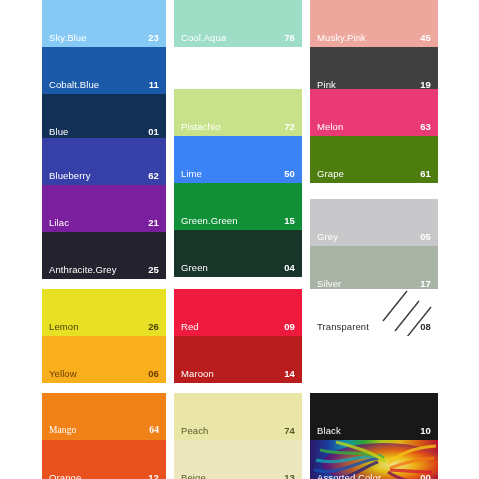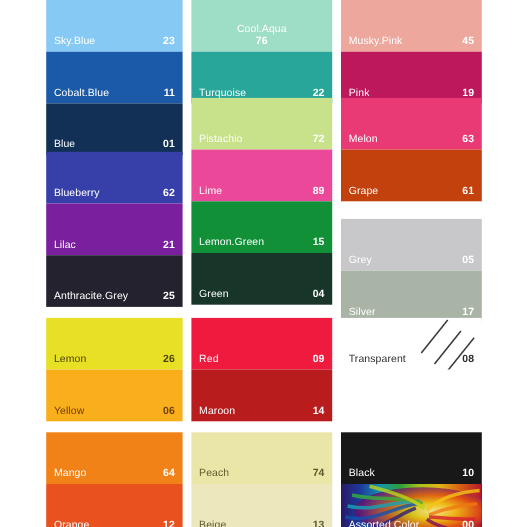--- a/index.html
+++ b/index.html
@@ -137,65 +137,59 @@
           </div>
         </div>
         <div class="swatch" title="Yellow 06" style="background: rgb(249, 174, 27);">
           <div class="row" style="color: rgb(107, 61, 5); gap: 26px;">
             <span class="nm">Yellow</span>
             <span class="cd">06</span>
           </div>
         </div>
       </div>
       <div class="group" style="top: 393px;">
-        <div class="swatch" title="Mango 64" style="background: rgb(240, 130, 24);">
+        <div class="swatch" title="Mango 64" style="background: rgb(240, 130, 24); font-family: Liberation Serif, serif;">
           <div class="row" style="color: rgb(255, 255, 255);">
             <span class="nm">Mango</span>
             <span class="cd">64</span>
           </div>
         </div>
         <div class="swatch" title="Orange 12" style="background: rgb(233, 82, 30);">
           <div class="row" style="color: rgb(255, 255, 255);">
             <span class="nm">Orange</span>
             <span class="cd">12</span>
           </div>
         </div>
       </div>
     </div>
   <div class="column" id="col-1">
       <div class="group" style="top: 0px;">
         <div class="swatch" title="Cool.Aqua 76" style="background: rgb(159, 222, 198);">
-          <div class="row" style="color: rgb(255, 255, 255); flex-direction: column;">
+          <div class="row" style="color: rgb(255, 255, 255);">
             <span class="nm">Cool.Aqua</span>
             <span class="cd">76</span>
           </div>
         </div>
-        <div class="swatch" title="Turquoise 22" style="background: rgb(40, 166, 153);">
-          <div class="row" style="color: rgb(255, 255, 255);">
-            <span class="nm">Turquoise</span>
-            <span class="cd">22</span>
-          </div>
-        </div>
       </div>
       <div class="group" style="top: 89px;">
         <div class="swatch" title="Pistachio 72" style="background: rgb(200, 226, 140);">
           <div class="row" style="color: rgb(255, 255, 255);">
             <span class="nm">Pistachio</span>
             <span class="cd">72</span>
           </div>
         </div>
-        <div class="swatch" title="Lime 65" style="background: #ec4899;">
+        <div class="swatch" title="Lime 65" style="background: #3b82f6;">
           <div class="row" style="color: rgb(255, 255, 255);">
             <span class="nm">Lime</span>
-            <span class="cd">89</span>
+            <span class="cd">50</span>
           </div>
         </div>
         <div class="swatch" title="Grass.Green 15" style="background: rgb(17, 144, 56);">
           <div class="row" style="color: rgb(255, 255, 255);">
-            <span class="nm">Lemon.Green</span>
+            <span class="nm">Green.Green</span>
             <span class="cd">15</span>
           </div>
         </div>
         <div class="swatch" title="Green 04" style="background: rgb(24, 53, 42);">
           <div class="row" style="color: rgb(255, 255, 255);">
             <span class="nm">Green</span>
             <span class="cd">04</span>
           </div>
         </div>
       </div>
@@ -229,35 +223,35 @@
       </div>
     </div>
   <div class="column" id="col-2">
       <div class="group" style="top: 0px;">
         <div class="swatch" title="Musky.Pink 45" style="background: rgb(237, 167, 156);">
           <div class="row" style="color: rgb(255, 255, 255);">
             <span class="nm">Musky.Pink</span>
             <span class="cd">45</span>
           </div>
         </div>
-        <div class="swatch" title="Pink 19" style="background: #be185d;">
+        <div class="swatch" title="Pink 19" style="background: #404040;">
           <div class="row" style="color: rgb(255, 255, 255);">
             <span class="nm">Pink</span>
             <span class="cd">19</span>
           </div>
         </div>
       </div>
       <div class="group" style="top: 89px;">
         <div class="swatch" title="Melon 63" style="background: rgb(233, 58, 118);">
           <div class="row" style="color: rgb(255, 255, 255);">
             <span class="nm">Melon</span>
             <span class="cd">63</span>
           </div>
         </div>
-        <div class="swatch" title="Grape 61" style="background: #c2410c; text-align: center;">
+        <div class="swatch" title="Grape 61" style="background: #4d7c0f; text-align: center;">
           <div class="row" style="color: rgb(255, 255, 255);">
             <span class="nm">Grape</span>
             <span class="cd">61</span>
           </div>
         </div>
       </div>
       <div class="group" style="top: 199px;">
         <div class="swatch" title="Grey 05" style="background: rgb(200, 200, 202);">
           <div class="row" style="color: rgb(255, 255, 255);">
             <span class="nm">Grey</span>

